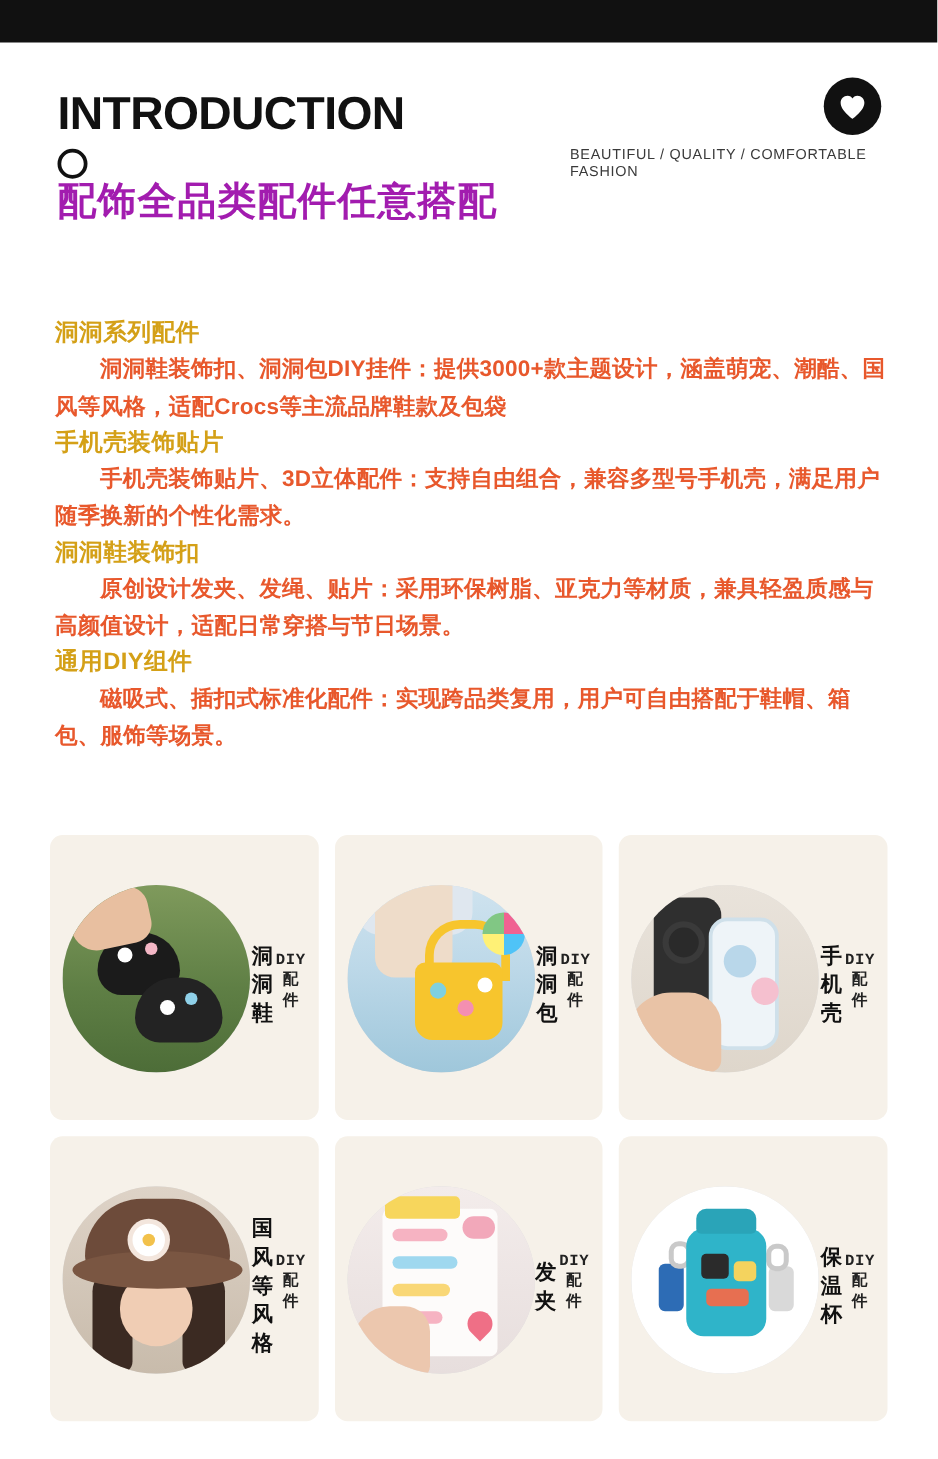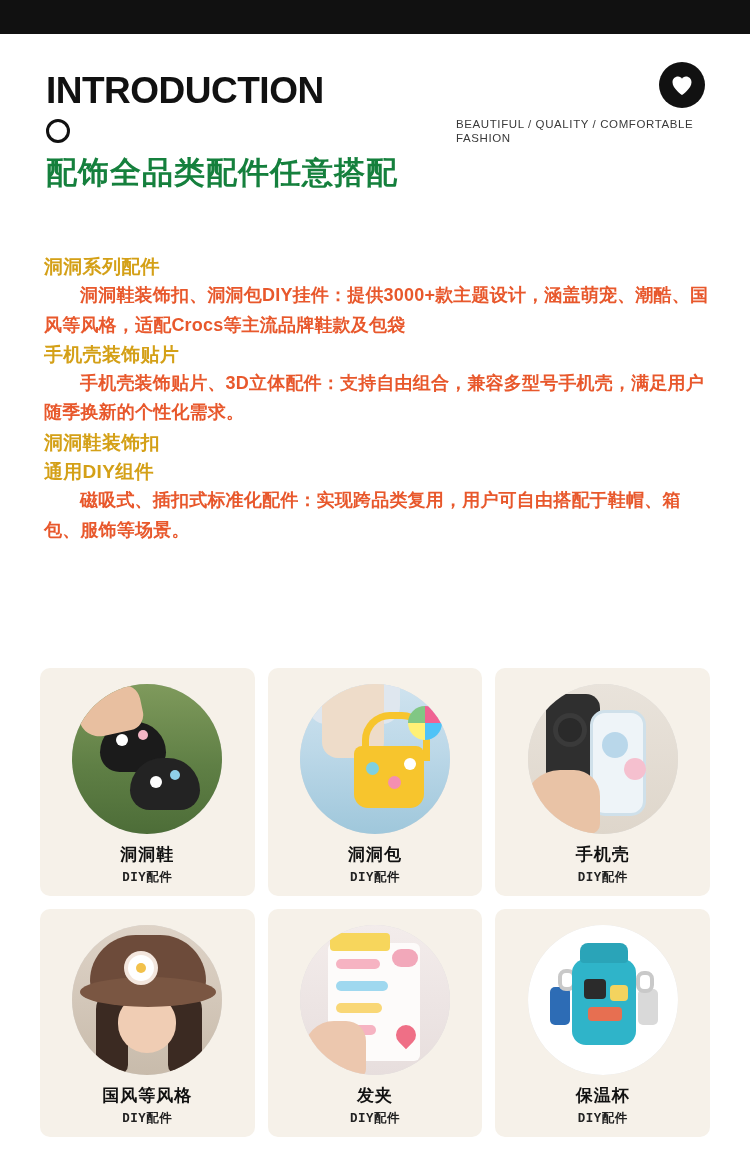--- a/index.html
+++ b/index.html
@@ -74,25 +74,25 @@
     height: 46px;
     border-radius: 50%;
     background: #111111;
     display: flex;
     align-items: center;
     justify-content: center;
   }
   .heart-badge svg { display: block; }
   .cn-title {
     position: absolute;
-    top: 152px;
+    top: 140px;
     left: 46px;
     font-size: 31px;
     font-weight: bold;
-    color: #15803d;
+    color: #a21caf;
     letter-spacing: 1px;
   }
   .body-text {
     position: absolute;
     top: 252px;
     left: 44px;
     width: 668px;
   }
   .sec-head {
     color: #d4a017;
@@ -119,21 +119,21 @@
     gap: 13px 13px;
   }
   .card {
     background: #f6f1e9;
     border-radius: 10px;
     padding: 16px 10px 14px;
     box-sizing: border-box;
     text-align: center;
     height: 228px;
     display: flex;
-    flex-direction: column;
+    flex-direction: row;
     align-items: center;
     justify-content: flex-start;
   }
   .thumb {
     width: 150px;
     height: 150px;
     border-radius: 50%;
     overflow: hidden;
     position: relative;
     flex: 0 0 auto;
@@ -237,20 +237,21 @@
   </div>
 
   <div class="cn-title">配饰全品类配件任意搭配</div>
 
   <div class="body-text">
     <div class="sec-head">洞洞系列配件</div>
     <div class="sec-body">洞洞鞋装饰扣、洞洞包DIY挂件：提供3000+款主题设计，涵盖萌宠、潮酷、国风等风格，适配Crocs等主流品牌鞋款及包袋</div>
     <div class="sec-head">手机壳装饰贴片</div>
     <div class="sec-body">手机壳装饰贴片、3D立体配件：支持自由组合，兼容多型号手机壳，满足用户随季换新的个性化需求。</div>
     <div class="sec-head">洞洞鞋装饰扣</div>
+    <div class="sec-body">原创设计发夹、发绳、贴片：采用环保树脂、亚克力等材质，兼具轻盈质感与高颜值设计，适配日常穿搭与节日场景。</div>
     <div class="sec-head">通用DIY组件</div>
     <div class="sec-body">磁吸式、插扣式标准化配件：实现跨品类复用，用户可自由搭配于鞋帽、箱包、服饰等场景。</div>
   </div>
 
   <div class="grid">
 
     <div class="card">
       <div class="thumb t1">
         <div class="sc">
             <div class="bgA"></div>

